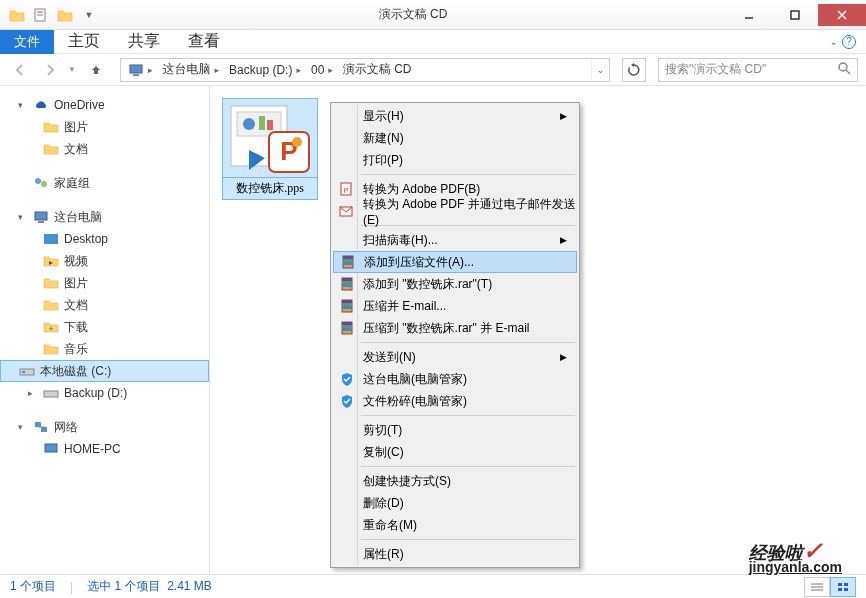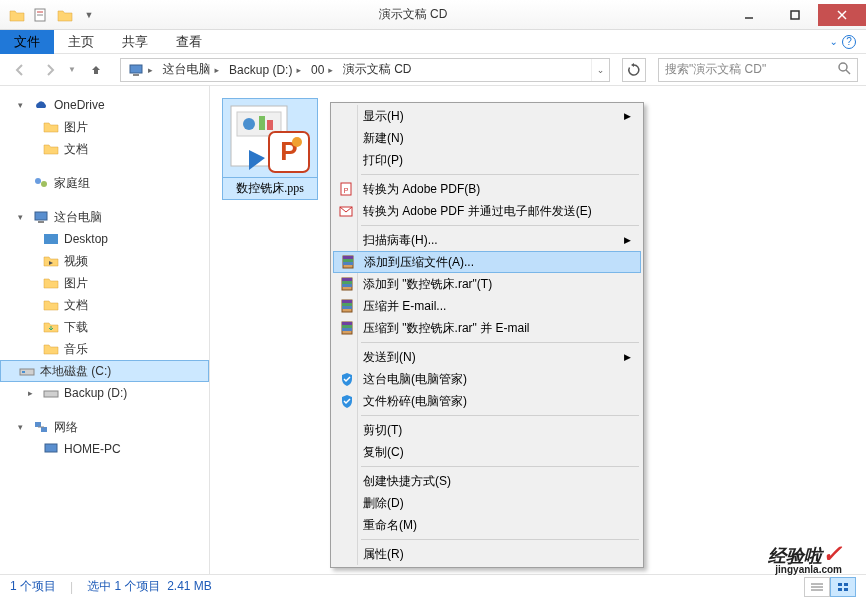--- a/index.html
+++ b/index.html
@@ -10,22 +10,22 @@
 .titlebar .qat { display: flex; align-items: center; padding-left: 6px; gap: 2px; }
 .qat-icon { width: 22px; height: 22px; display: flex; align-items: center; justify-content: center; }
 .titlebar .title { flex: 1; text-align: center; font-size: 12px; color: #333; }
 .win-controls { display: flex; }
 .win-btn { width: 46px; height: 22px; display: flex; align-items: center; justify-content: center; color: #333; }
 .win-btn.close { background: #c75050; color: #fff; width: 48px; }
 .win-btn svg { width: 10px; height: 10px; }
 
 
 .menubar { height: 24px; background: #fff; display: flex; align-items: stretch; border-bottom: 1px solid #e3e3e3; }
-.file-tab { background: #2078d8; color: #000000; padding: 12px 14px; display: flex; align-items: center; font-size: 13px; }
-.menu-item { padding: 0 14px; display: flex; align-items: center; color: #333; font-size: 13px; }
+.file-tab { background: #2078d8; color: #fef9c3; padding: 12px 14px; display: flex; align-items: center; font-size: 13px; }
+.menu-item { padding: 0 14px; display: flex; align-items: center; color: #333; font-size: 16px; }
 
 
 .toolbar { height: 32px; background: #fff; display: flex; align-items: center; padding: 0 8px; gap: 6px; border-bottom: 1px solid #e3e3e3; }
 .nav-btn { width: 24px; height: 24px; display: flex; align-items: center; justify-content: center; color: #999; border-radius: 3px; }
 .nav-btn svg { width: 14px; height: 14px; }
 .history-drop { width: 10px; color: #999; }
 .breadcrumb { flex: 1; height: 24px; border: 1px solid #ccc; display: flex; align-items: center; background: #fff; padding-left: 4px; margin: 0 6px; }
 .crumb { display: flex; align-items: center; padding: 0 3px; color: #333; font-size: 12px; height: 100%; }
 .crumb .chev { color: #666; padding: 0 4px; font-size: 9px; }
 .breadcrumb-drop { width: 18px; text-align: center; border-left: 1px solid #eee; height: 100%; display: flex; align-items: center; justify-content: center; }
@@ -43,38 +43,38 @@
 .tree-item .arrow { width: 10px; font-size: 9px; color: #666; }
 .tree-icon { width: 18px; height: 16px; display: flex; align-items: center; justify-content: center; }
 
 .content { flex: 1; padding: 12px; position: relative; }
 .file-item { width: 96px; display: flex; flex-direction: column; align-items: center; }
 .file-item.selected .thumb { border: 1px solid #7ab6e8; background: #cce8ff; }
 .thumb { width: 96px; height: 80px; display: flex; align-items: center; justify-content: center; position: relative; border: 1px solid transparent; }
 .file-label { width: 96px; text-align: center; font-size: 12px; background: #cce8ff; border: 1px solid #7ab6e8; border-top: none; padding: 2px; font-family: Liberation Serif, serif; }
 
 
-.context-menu { position: absolute; left: 330px; top: 102px; width: 314px; background: #f0f0f0; border: 1px solid #a0a0a0; box-shadow: 3px 3px 4px rgba(0,0,0,0.25); padding: 2px; }
+.context-menu { position: absolute; left: 330px; top: 102px; width: 250px; background: #f0f0f0; border: 1px solid #a0a0a0; box-shadow: 3px 3px 4px rgba(0,0,0,0.25); padding: 2px; }
 .cm-item { display: flex; align-items: center; height: 22px; padding-left: 30px; position: relative; font-size: 12px; color: #000; }
 .cm-item.highlight { background: #bfdffb; border: 1px solid #7ab6e8; }
 .cm-item .cm-icon { position: absolute; left: 5px; width: 18px; height: 18px; display: flex; align-items: center; justify-content: center; }
 .cm-item .sub-arrow { margin-left: auto; margin-right: 10px; font-size: 9px; }
 .cm-sep { height: 1px; background: #d0d0d0; margin: 3px 2px 3px 28px; }
 .cm-gutter { position: absolute; left: 26px; top: 2px; bottom: 2px; width: 1px; background: #d7d7d7; }
 
 
 .statusbar { height: 24px; border-top: 1px solid #e3e3e3; display: flex; align-items: center; padding: 0 10px; gap: 14px; font-size: 12px; color: #1e5bb8; }
 .statusbar .sep { color: #ccc; }
 .view-toggle { margin-left: auto; display: flex; }
 .vt-btn { width: 26px; height: 20px; border: 1px solid #ccc; display: flex; align-items: center; justify-content: center; }
 .vt-btn.active { background: #cce8ff; border-color: #7ab6e8; }
 
 
 .watermark { position: absolute; right: 24px; bottom: 24px; font-weight: bold; font-size: 18px; color: #222; text-shadow: 1px 1px 0 #fff, -1px -1px 0 #fff, 1px -1px 0 #fff, -1px 1px 0 #fff; font-style: italic; line-height: 0.9; }
-.watermark .sub { font-size: 10px; font-style: normal; display: block; text-align: right; }
+.watermark .sub { font-size: 14px; font-style: normal; display: block; text-align: right; text-decoration: underline; }
 .watermark .check { color: #d83030; font-size: 24px; }
 
 .folder-svg { fill: #ffd472; stroke: #d9a23b; stroke-width: 0.5; }
 </style>
 </head>
 <body>
 
 <div class="titlebar">
   <div class="qat">
     <span class="qat-icon">

